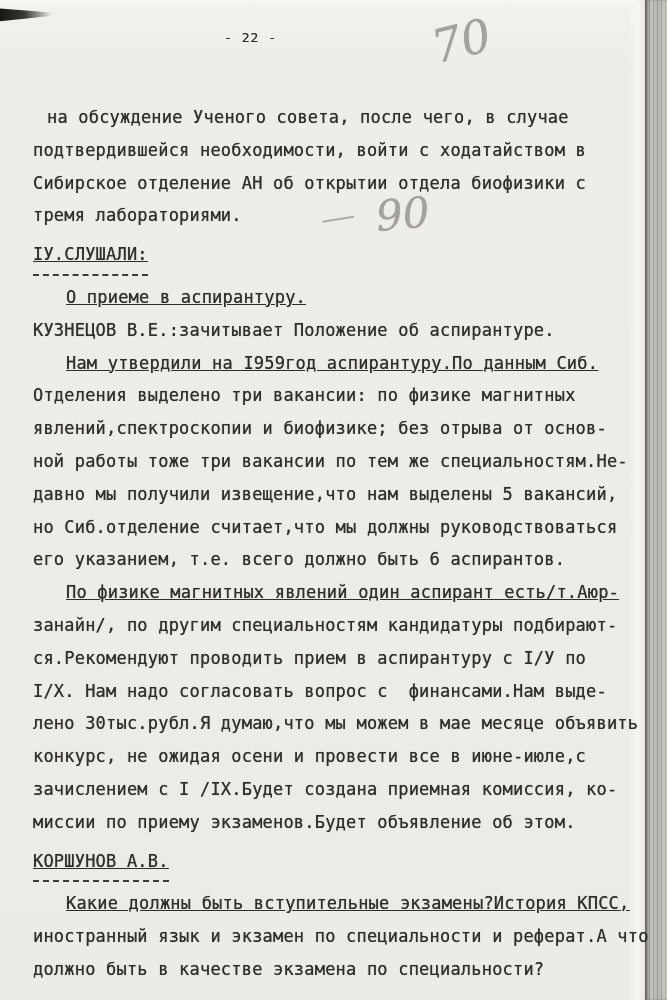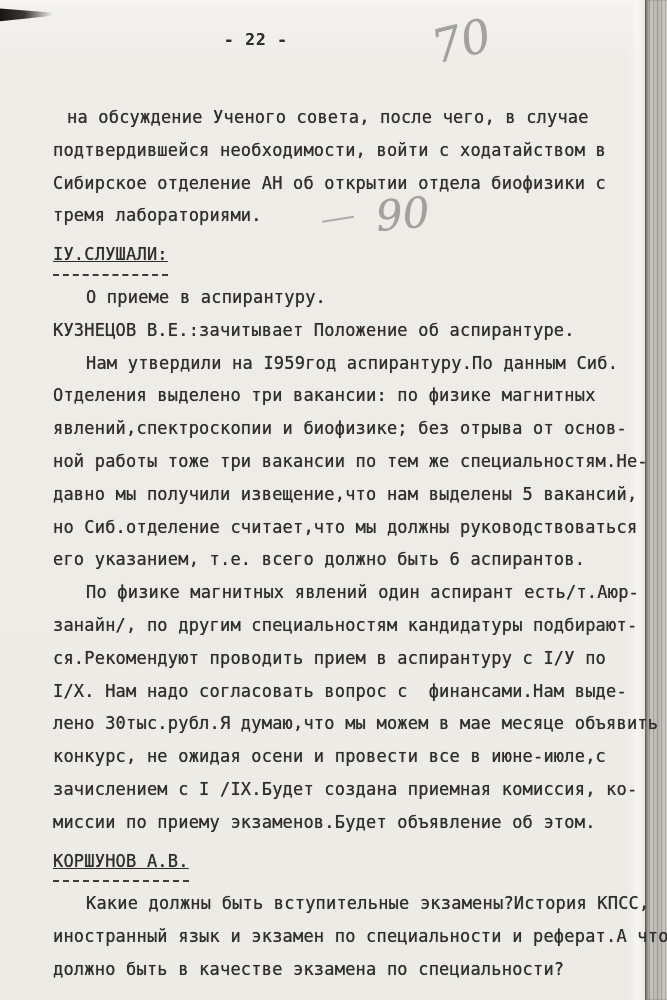--- a/index.html
+++ b/index.html
@@ -33,36 +33,34 @@
     background:linear-gradient(to right, #161512 0%, #3a3833 35%, rgba(0,0,0,0) 75%);
     clip-path:polygon(0 15%, 100% 50%, 0 95%);
     filter:blur(.6px);
   }
   .top-sliver{
     position:absolute;left:0;top:0;width:667px;height:7px;
     background:linear-gradient(180deg,#f8f7f4, rgba(255,255,255,0));
   }
   .page-number{
     position:absolute;left:224px;top:30px;
-    font-size:16px;color:#31302c;letter-spacing:1px;
+    font-size:13px;color:#31302c;letter-spacing:1px;
     text-shadow:0 0 .6px rgba(45,44,40,.85);
     white-space:pre;
-    font-weight:bold;
   }
   .typed{
     position:absolute;left:33px;top:101px;width:600px;
     font-size:17px;line-height:32.8px;color:#2f2e2a;
     letter-spacing:.2px;
     text-shadow:0 0 .7px rgba(47,46,42,.8);
     white-space:pre;
-    margin-left:20px;
   }
   .line{min-height:32.8px;}
   .line.ind1{padding-left:14px;}
-  .line.ind2{padding-left:33px;}
+  .line.ind2{padding-left:33px;text-decoration:underline;}
   .line.heading{margin-top:6px;margin-bottom:5px;}
   .hd{
     display:inline-block;
     border-bottom:2px dashed #3c3b36;
     padding-bottom:3px;
     text-decoration:underline;
   }
   .pencil{
     position:absolute;color:#a3a19c;
     font-family:"DejaVu Serif", serif;font-style:italic;

